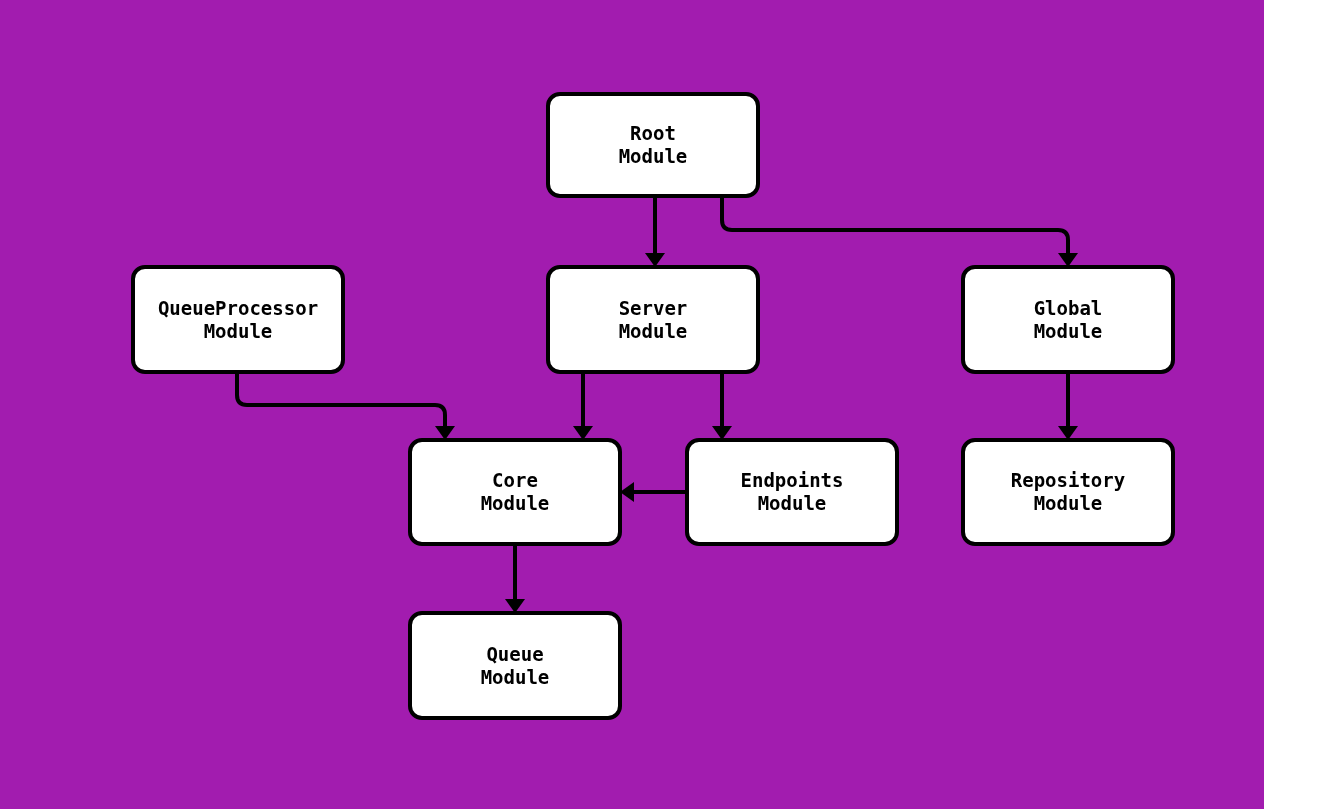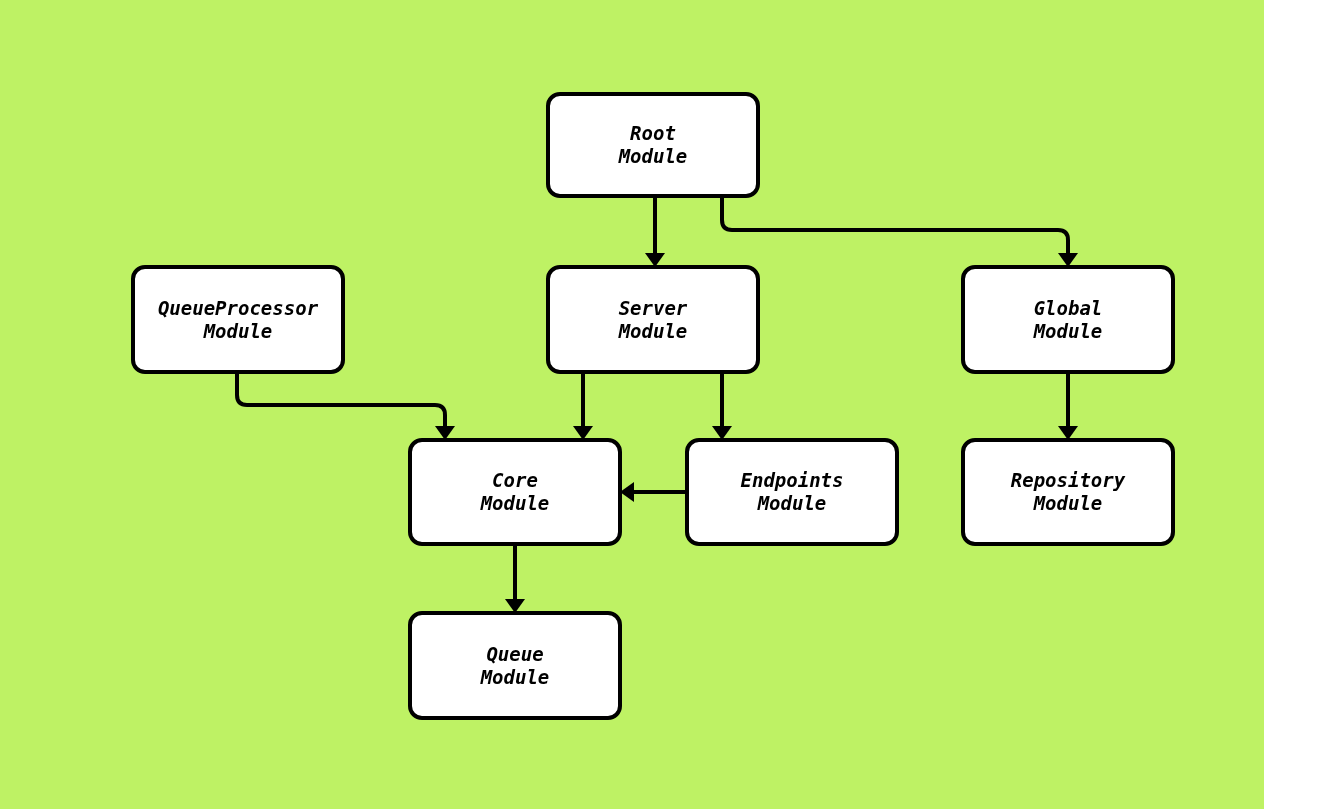--- a/index.html
+++ b/index.html
@@ -10,22 +10,21 @@
   body {
     width: 1337px;
     height: 809px;
     font-family: "DejaVu Sans Mono", "Liberation Mono", monospace;
     overflow: hidden;
   }
   #diagram-canvas {
     position: relative;
     width: 1264px;
     height: 809px;
-    background: #bef264;
-    font-style: italic;
+    background: #a21caf;
   }
   svg.diagram-svg {
     position: absolute;
     top: 0;
     left: 0;
     width: 1337px;
     height: 809px;
     display: block;
   }
   .node-box {

